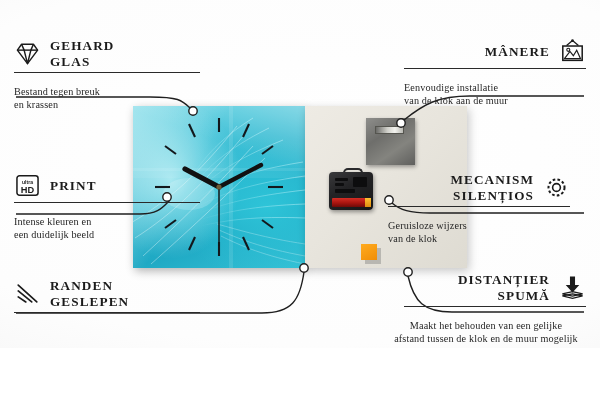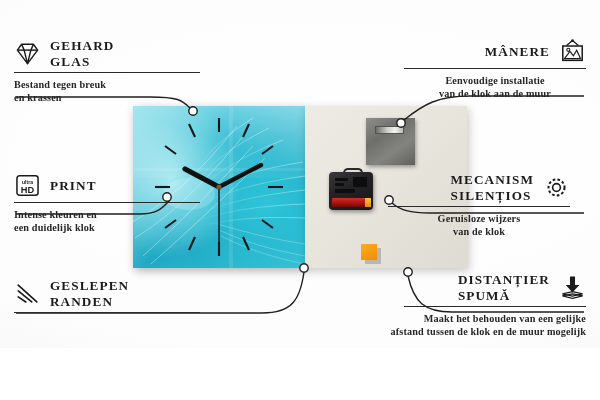--- a/index.html
+++ b/index.html
@@ -21,39 +21,39 @@
   .feat{position:absolute;z-index:7;}
   .feat .head{display:flex;align-items:center;gap:9px;}
   .feat.left .head{justify-content:flex-start;}
   .feat.right .head{justify-content:flex-end;}
   .title{
     font-family:"Liberation Serif",serif;
     font-size:13.2px;font-weight:700;color:#1b1b1b;
     letter-spacing:1.1px;line-height:15.5px;text-transform:uppercase;
   }
   .feat.left .title{text-align:left;}
-  .feat.right .title{}
+  .feat.right .title{text-align:right;}
   .rule{height:1px;background:#2a2a2a;margin-top:3px;}
   .desc{
     font-family:"Liberation Serif",serif;
     font-size:10.2px;color:#262626;line-height:12.6px;
-    margin-top:6px;letter-spacing:.15px;font-weight:bold;
+    margin-top:13px;letter-spacing:.15px;
   }
   .feat.left .desc{text-align:left;}
-  .feat.right .desc{text-align:center;}
+  .feat.right .desc{text-align:left;}
   .ico{width:27px;height:27px;flex:0 0 27px;display:block;}
 
   
   #f-glass{left:14px;top:38px;width:186px;}
   #f-print{left:14px;top:172px;width:186px;}
   #f-edges{left:14px;top:278px;width:186px;}
   #f-handles{left:404px;top:38px;width:182px;}
   #f-mech{left:388px;top:172px;width:182px;}
   #f-spacer{left:404px;top:272px;width:182px;}
-  #f-spacer .desc{width:200px;margin-left:-18px;text-align:right;}
+  #f-spacer .desc{width:200px;margin-left:-18px;text-align:center;}
 
   
   #product{position:absolute;left:133px;top:106px;width:334px;height:162px;z-index:3;}
 
   
   #clock{
     position:absolute;left:0;top:0;width:172px;height:162px;overflow:hidden;
     background:
       linear-gradient(118deg, rgba(255,255,255,.50) 0%, rgba(255,255,255,0) 38%),
       linear-gradient(200deg, rgba(255,255,255,.38) 0%, rgba(255,255,255,0) 30%),
@@ -240,36 +240,36 @@
         <text x="16" y="14.2" font-family="Liberation Sans, sans-serif" font-size="6" font-weight="700" text-anchor="middle" fill="#1b1b1b">ultra</text>
         <text x="16" y="24.5" font-family="Liberation Sans, sans-serif" font-size="11" font-weight="700" text-anchor="middle" fill="#1b1b1b">HD</text>
       </svg>
       <div class="title">
         <div>PRINT</div>
       </div>
     </div>
     <div class="rule"></div>
     <div class="desc">
       <div>Intense kleuren en</div>
-      <div>een duidelijk klok</div>
+      <div>een duidelijk beeld</div>
     </div>
   </div>
 
   <div class="feat left" id="f-edges">
     <div class="head">
       <svg class="ico" viewBox="0 0 32 32">
         <g stroke="#1b1b1b" stroke-width="2" stroke-linecap="round">
           <line x1="5" y1="6" x2="27" y2="26"></line>
           <line x1="5" y1="13" x2="21" y2="26"></line>
           <line x1="5" y1="20" x2="14" y2="26"></line>
         </g>
       </svg>
       <div class="title">
+        <div>RANDEN</div>
         <div>GESLEPEN</div>
-        <div>RANDEN</div>
       </div>
     </div>
     <div class="rule"></div>
   </div>
 
   <div class="feat right" id="f-handles">
     <div class="head">
       <div class="title">
         <div>MÂNERE</div>
       </div>

